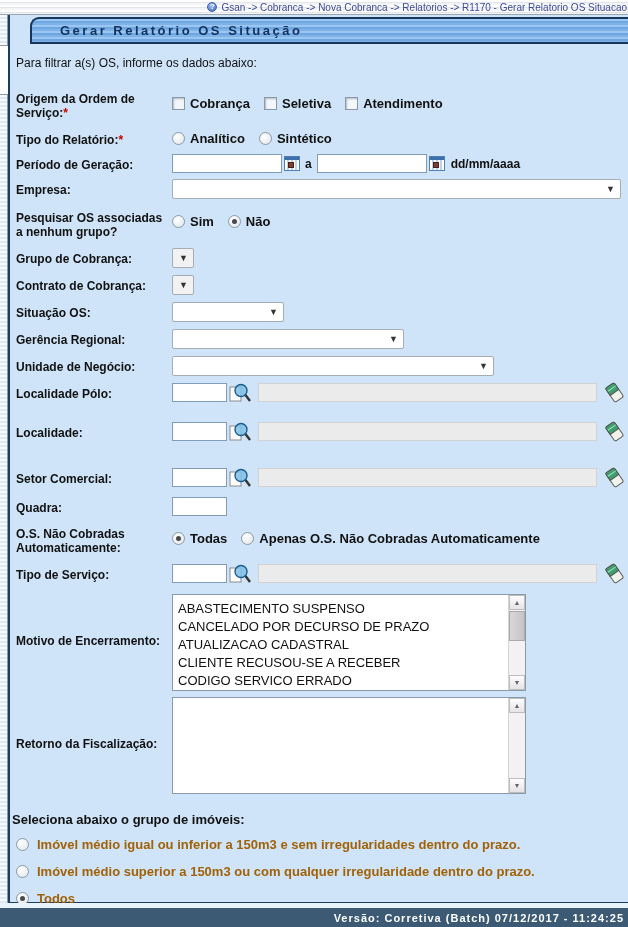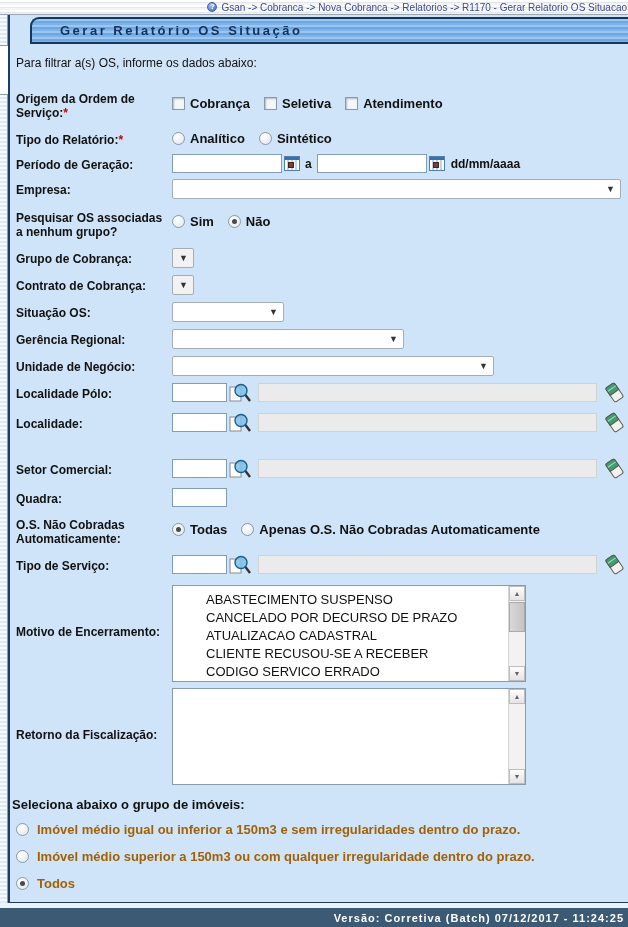--- a/index.html
+++ b/index.html
@@ -112,21 +112,21 @@
   
   .eraser { width:19px; height:21px; margin-left:8px; margin-right:4px; flex:0 0 auto; }
 
   
   .ro {
     height:19px; background:#ebebeb; border:1px solid #d2d2d2; flex:1; margin-left:6px;
   }
 
   
   .listbox {
-    width:354px; background:#fff; border:1px solid #8a9aaa; display:flex;padding-left:28px;
+    width:354px; background:#fff; border:1px solid #8a9aaa; display:flex;
   }
   .listbox .items { flex:1; padding-top:5px; overflow:hidden; }
   .listbox .item { font-size:13px; color:#111; line-height:18px; padding-left:5px; white-space:nowrap; }
   .h95 { height:97px; }
   .sb { width:17px; flex:0 0 17px; background:#f2f2f2; border-left:1px solid #d5d5d5; display:flex; flex-direction:column; }
   .sb-btn {
     height:15px; background:linear-gradient(#fdfdfd,#e4e4e4); border:1px solid #bdbdbd;
     font-size:7px; color:#666; display:flex; align-items:center; justify-content:center;
   }
   .sb-btn.down { margin-top:auto; }
@@ -287,21 +287,21 @@
 
     <div class="row" style="margin-bottom:6px;">
       <div class="lbl"><span>Unidade de Negócio:</span></div>
       <div class="ctl">
         <div class="select w322">
           <span>▼</span>
         </div>
       </div>
     </div>
 
-    <div class="row" style="margin-bottom:9px;">
+    <div class="row" style="margin-bottom:18px;">
       <div class="lbl"><span>Localidade Pólo:</span></div>
       <div class="ctl">
         <input class="txt w55" style="">
         <svg class="mag" viewBox="0 0 23 21">
           <rect x="1" y="5" width="11" height="14" fill="#fdfdfd" stroke="#8a8a8a"></rect>
           <circle cx="12" cy="8.5" r="6" fill="#7fc0e8" fill-opacity="0.85" stroke="#1c5c8c" stroke-width="1.4"></circle>
           <line x1="16.5" y1="13" x2="21" y2="19" stroke="#333" stroke-width="2.4"></line>
         </svg>
         <span class="ro"></span>
         <svg class="eraser" viewBox="0 0 20 22">
@@ -408,21 +408,21 @@
           </div>
           <div class="sb">
             <div class="sb-btn">▲</div>
             <div class="sb-thumb"></div>
             <div class="sb-btn down">▼</div>
           </div>
         </div>
       </div>
     </div>
 
-    <div class="row top" style="margin-bottom:12px;">
+    <div class="row top" style="margin-bottom:18px;">
       <div class="lbl" style="padding-top:40px;"><span>Retorno da Fiscalização:</span></div>
       <div class="ctl">
         <div class="listbox h95">
           <div class="items"></div>
           <div class="sb">
             <div class="sb-btn">▲</div>
             <div class="sb-btn down">▼</div>
           </div>
         </div>
       </div>

